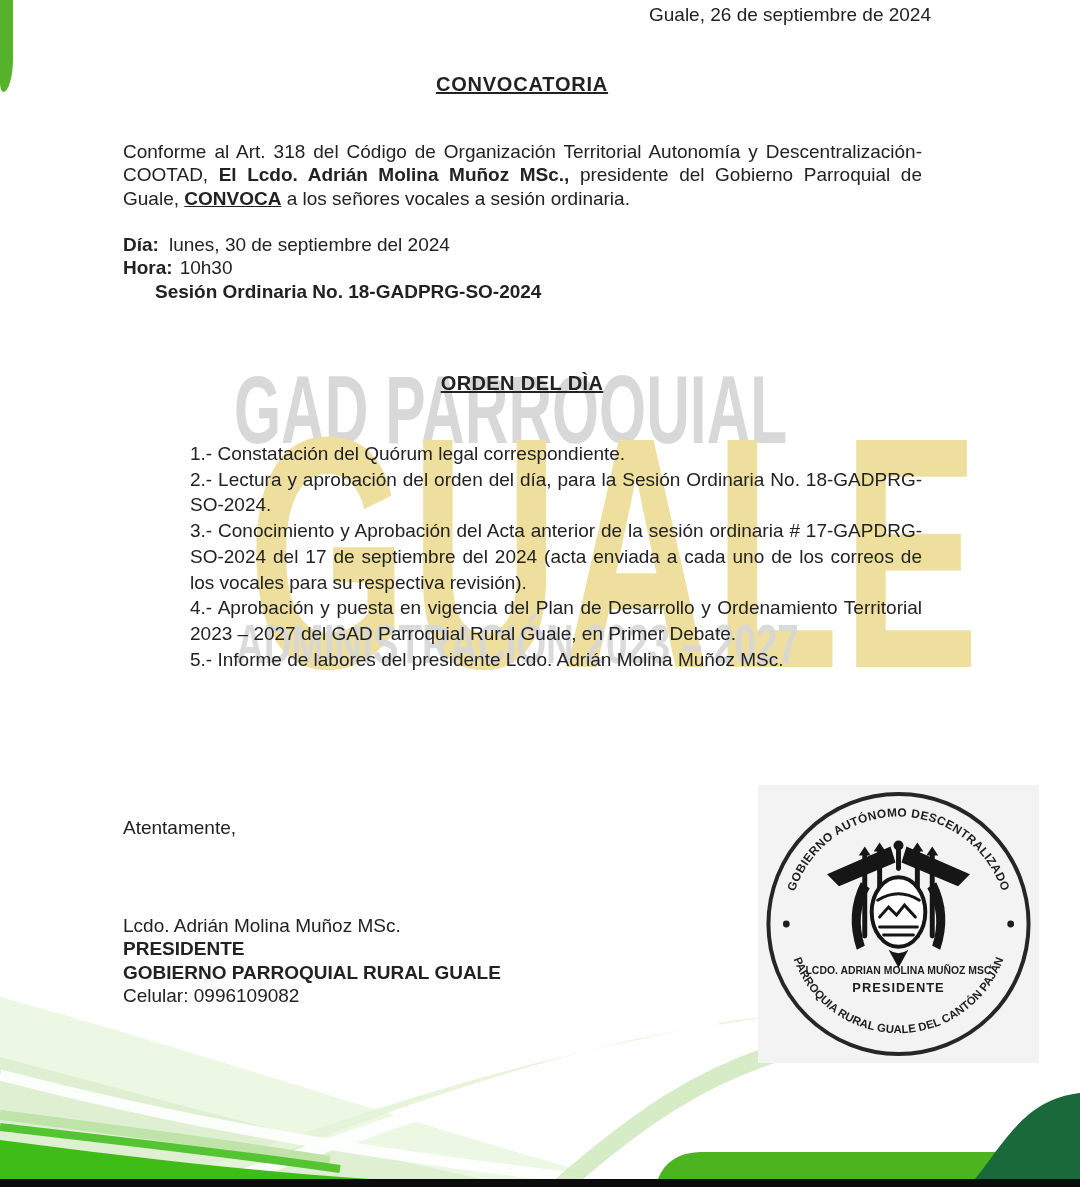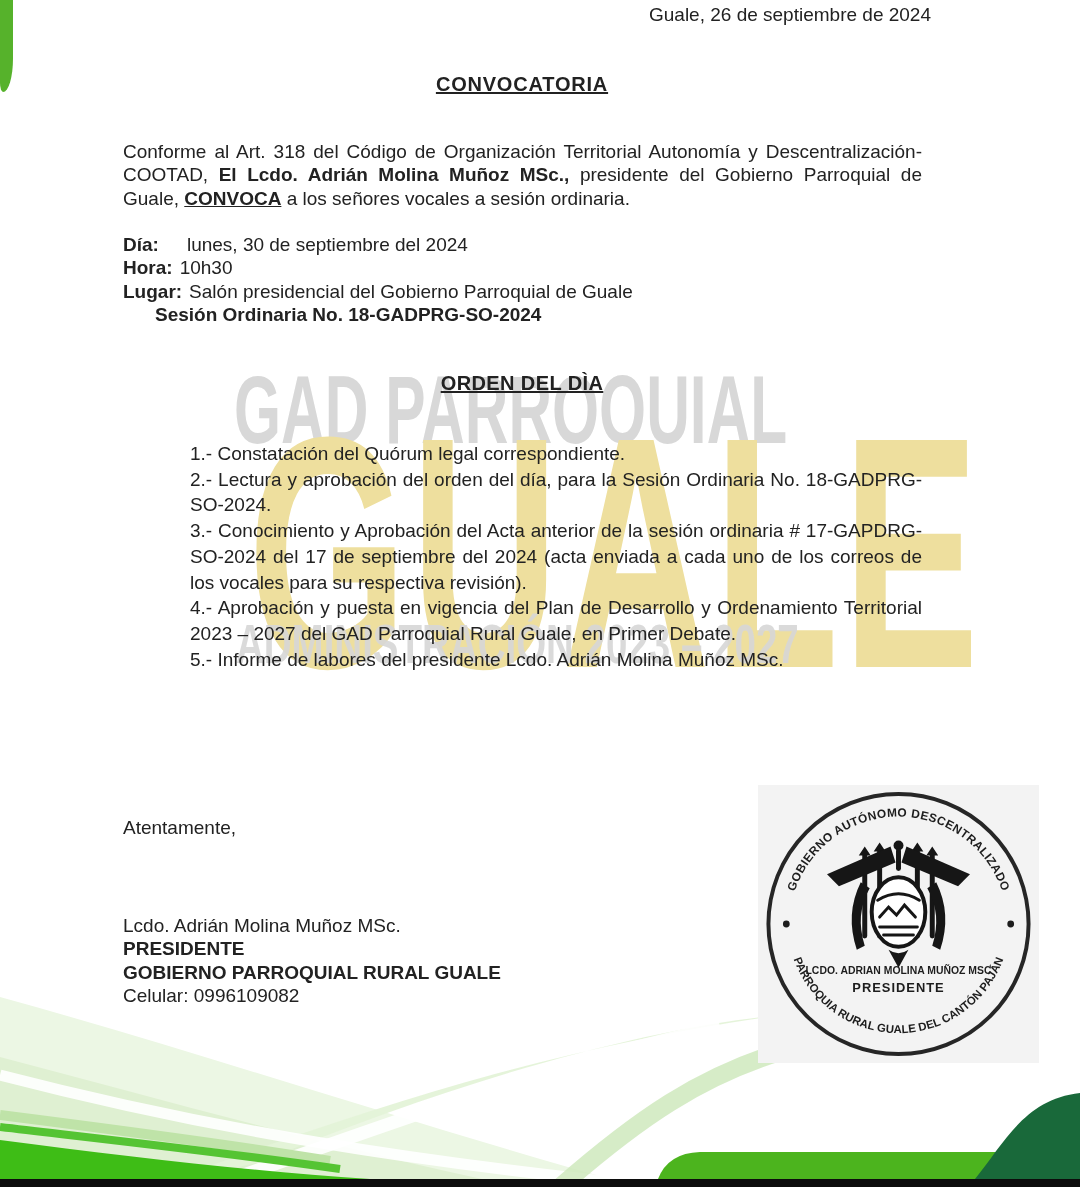--- a/index.html
+++ b/index.html
@@ -23,21 +23,21 @@
   .content{position:absolute; inset:0; z-index:3; font-size:19px;}
   .date-line{position:absolute; top:4px; right:149px;}
   .doc-title{
     position:absolute; top:73px; left:123px; width:798px; text-align:center;
     font-weight:bold; font-size:20px; letter-spacing:.8px; text-decoration:underline;
   }
   .intro{position:absolute; top:140px; left:123px; width:799px; margin:0;
          text-align:justify; line-height:23.4px;}
   .details{position:absolute; top:233px; left:123px; line-height:23.3px;}
   .detail-row .label{font-weight:bold; margin-right:7px;}
-  .detail-row:first-child .label{margin-right:28px;}
+  .detail-row:first-child .label{margin-right:10px;}
   .session-line{font-weight:bold;margin-left:32px;}
   .agenda-title{
     position:absolute; top:372px; left:123px; width:798px; text-align:center;
     font-weight:bold; font-size:20px; letter-spacing:.4px; text-decoration:underline;
   }
   .agenda{position:absolute; top:441px; left:190px; width:732px; line-height:25.7px;}
   .agenda-item{text-align:justify;}
   .closing{position:absolute; top:808px; left:123px;margin-top:9px;}
   .signature{position:absolute; top:914px; left:123px; line-height:23.3px;}
   .sig-bold{font-weight:bold;}
@@ -79,23 +79,20 @@
     <div class="doc-title">CONVOCATORIA</div>
 
     <p class="intro"><span>Conforme al Art. 318 del Código de Organización Territorial Autonomía y Descentralización-COOTAD, </span><span style="font-weight: bold;">El Lcdo. Adrián Molina Muñoz MSc.,</span><span> presidente del Gobierno Parroquial de Guale, </span><span style="font-weight: bold; text-decoration: underline;">CONVOCA</span><span> a los señores vocales a sesión ordinaria.</span></p>
 
     <div class="details">
       <div class="detail-row">
         <span class="label">Día:</span><span>lunes, 30 de septiembre del 2024</span>
       </div>
       <div class="detail-row">
         <span class="label">Hora:</span><span>10h30</span>
-      </div>
-      <div class="detail-row">
-        <span class="label">Lugar:</span><span>Salón presidencial del Gobierno Parroquial de Guale</span>
       </div>
       <div class="session-line">Sesión Ordinaria No. 18-GADPRG-SO-2024</div>
     </div>
 
     <div class="agenda-title">ORDEN DEL DÌA</div>
 
     <div class="agenda">
       <div class="agenda-item">1.- Constatación del Quórum legal correspondiente.</div>
       <div class="agenda-item">2.- Lectura y aprobación del orden del día, para la Sesión Ordinaria No. 18-GADPRG-SO-2024.</div>
       <div class="agenda-item">3.- Conocimiento y Aprobación del Acta anterior de la sesión ordinaria # 17-GAPDRG-SO-2024 del 17 de septiembre del 2024 (acta enviada a cada uno de los correos de los vocales para su respectiva revisión).</div>

